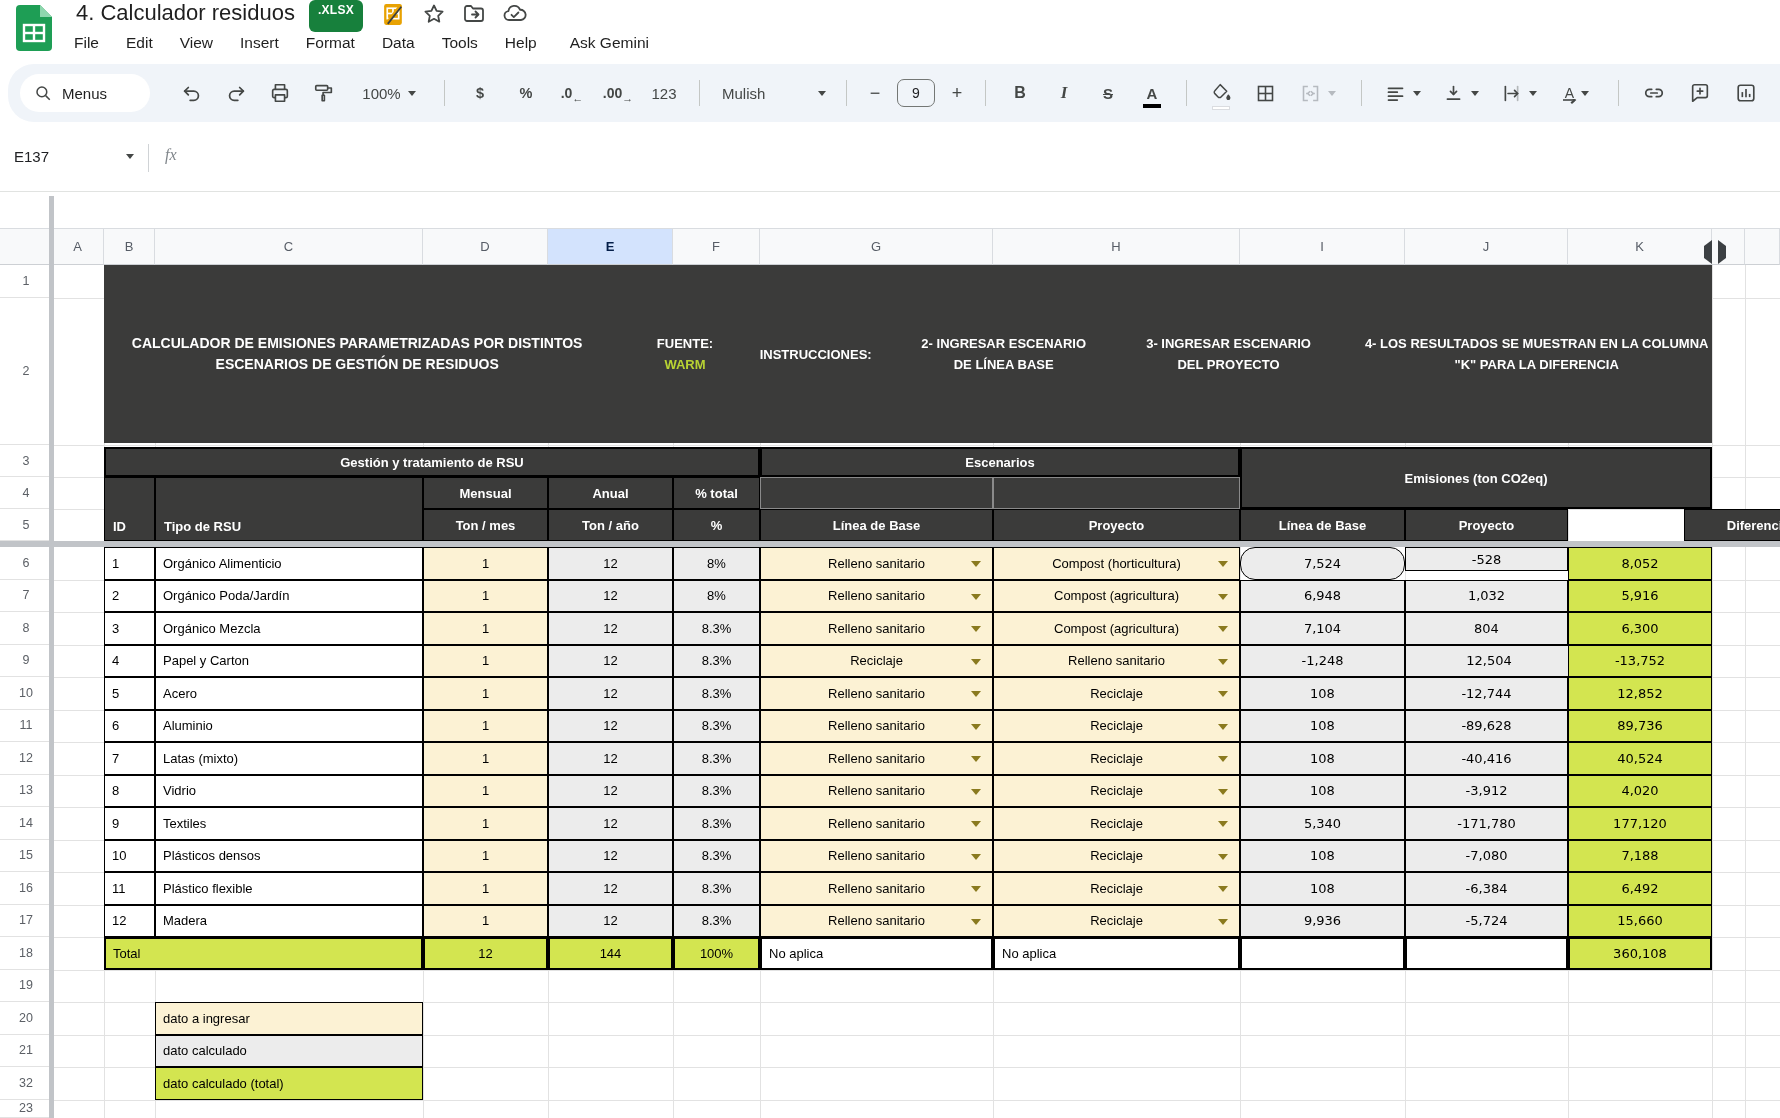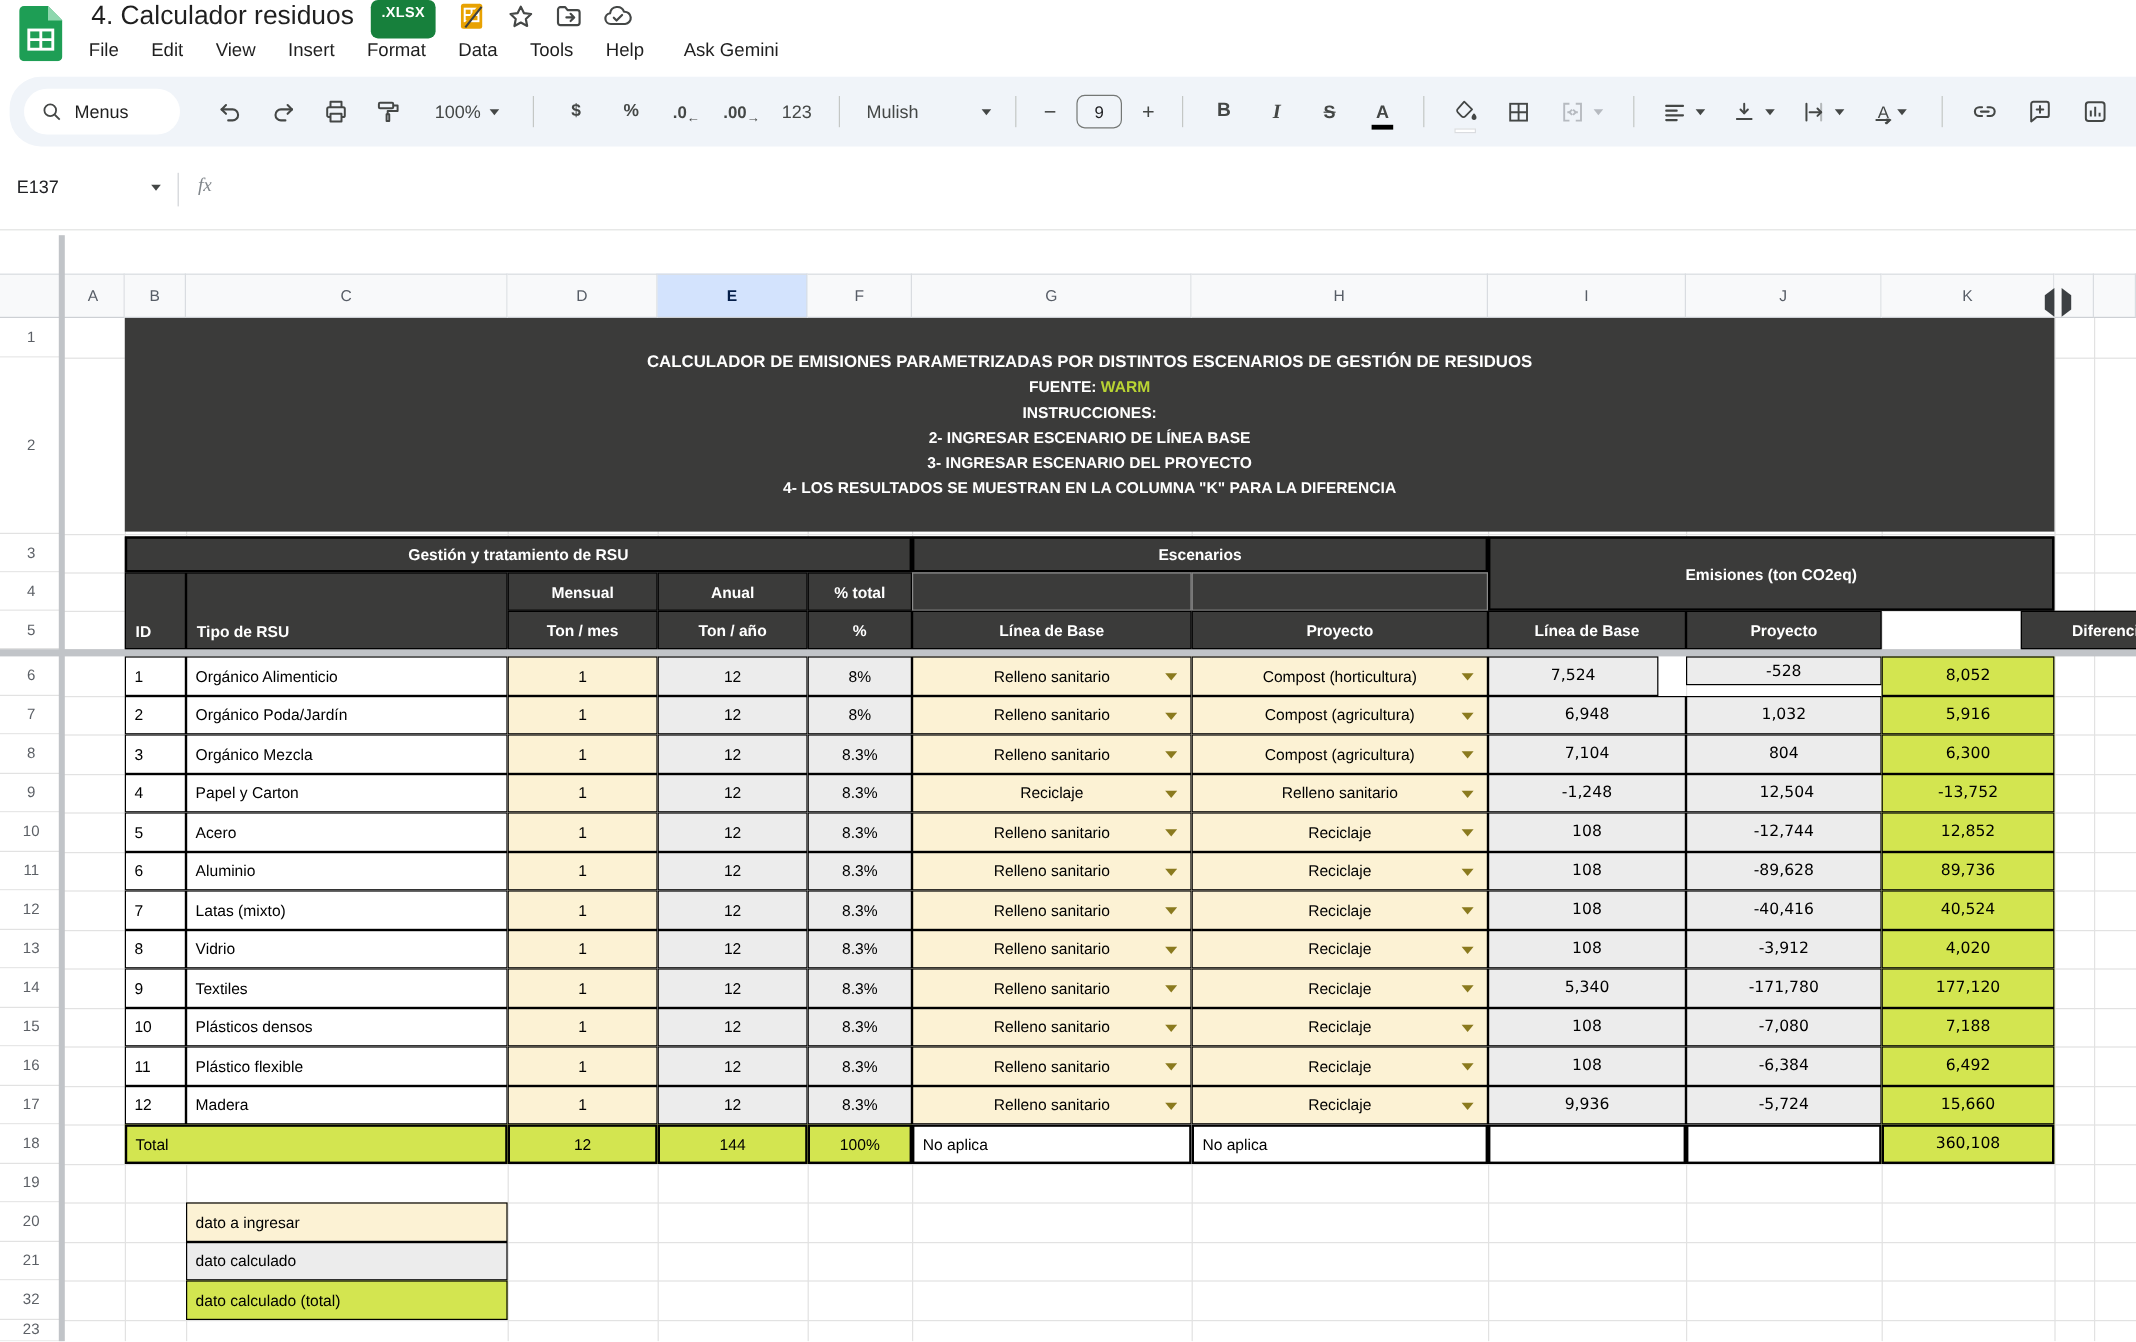--- a/index.html
+++ b/index.html
@@ -59,21 +59,21 @@
   .green-bg{background:var(--green-cell);}
   .num{font-family:"DejaVu Sans",sans-serif;font-size:13px;}
   .vline{position:absolute;width:1px;background:#e2e2e2;}
   .hline{position:absolute;height:1px;background:#e2e2e2;}
   .colhdr{background:#f8f9fa;color:#575d66;font-size:13px;border-right:1px solid #d9dce0;border-bottom:1px solid #cdd0d4;border-top:1px solid #d9dce0;}
   .colhdr.active{background:var(--selected-header);color:#041e49;font-weight:bold;}
   .rowhdr{background:#fff;color:#5c6066;font-size:12.5px;border-bottom:1px solid #e2e2e2;}
   .frozen{position:absolute;background:#c1c4c8;}
   .dd{position:absolute;right:11px;top:50%;margin-top:-2px;width:0;height:0;border-left:5px solid transparent;border-right:5px solid transparent;border-top:6px solid var(--dropdown-arrow);}
   .hid-arrow{position:absolute;width:0;height:0;}
-  .banner{display:flex;flex-direction:column;align-items:center;justify-content:center;line-height:21px;text-align:center;}
+  .banner{display:flex;flex-direction:row;align-items:center;justify-content:center;line-height:21px;text-align:center;gap:40px;}
   .banner .t1{font-size:14px;font-weight:bold;}
   .banner .t2{font-size:13px;font-weight:bold;}
   .warm{color:var(--warm-green);}
   .hdr-bottom-left{align-items:flex-end;justify-content:flex-start;padding:0 0 6px 8px;}
 </style>
 </head>
 <body>
 
 <div class="stage">
 
@@ -417,21 +417,21 @@
       <div class="cell dark b1" style="left: 1240px; top: 509px; width: 165px; height: 32px;">Línea de Base</div>
       <div class="cell dark b1" style="left: 1405px; top: 509px; width: 163px; height: 32px;">Proyecto</div>
       <div class="cell dark b1" style="left: 1660px; top: 509px; width: 152px; height: 32px; margin-left: 24px;">Diferencial</div>
       <div class="cell b1 leftal" style="left: 104px; top: 547px; width: 51px; height: 32.5px; background: rgb(255, 255, 255);">1</div>
       <div class="cell b1 leftal" style="left: 155px; top: 547px; width: 268px; height: 32.5px; background: rgb(255, 255, 255);">Orgánico Alimenticio</div>
       <div class="cell b1 input-bg" style="left: 423px; top: 547px; width: 125px; height: 32.5px;">1</div>
       <div class="cell b1 calc-bg" style="left: 548px; top: 547px; width: 125px; height: 32.5px;">12</div>
       <div class="cell b1 calc-bg" style="left: 673px; top: 547px; width: 87px; height: 32.5px;">8%</div>
       <div class="cell b1 input-bg" style="left: 760px; top: 547px; width: 233px; height: 32.5px;">Relleno sanitario<span class="dd"></span></div>
       <div class="cell b1 input-bg" style="left: 993px; top: 547px; width: 247px; height: 32.5px;">Compost (horticultura)<span class="dd"></span></div>
-      <div class="cell b1 calc-bg num" style="left: 1240px; top: 547px; width: 142px; height: 32.5px;">7,524</div>
+      <div class="cell b1 calc-bg num" style="left: 1240px; top: 547px; width: 165px; height: 32.5px; border-radius: 15px;">7,524</div>
       <div class="cell b1 calc-bg num" style="left: 1405px; top: 547px; width: 163px; height: 24px;">-528</div>
       <div class="cell b1 green-bg num" style="left: 1568px; top: 547px; width: 144px; height: 32.5px;">8,052</div>
       <div class="cell b1 leftal" style="left: 104px; top: 579.5px; width: 51px; height: 32.5px; background: rgb(255, 255, 255);">2</div>
       <div class="cell b1 leftal" style="left: 155px; top: 579.5px; width: 268px; height: 32.5px; background: rgb(255, 255, 255);">Orgánico Poda/Jardín</div>
       <div class="cell b1 input-bg" style="left: 423px; top: 579.5px; width: 125px; height: 32.5px;">1</div>
       <div class="cell b1 calc-bg" style="left: 548px; top: 579.5px; width: 125px; height: 32.5px;">12</div>
       <div class="cell b1 calc-bg" style="left: 673px; top: 579.5px; width: 87px; height: 32.5px;">8%</div>
       <div class="cell b1 input-bg" style="left: 760px; top: 579.5px; width: 233px; height: 32.5px;">Relleno sanitario<span class="dd"></span></div>
       <div class="cell b1 input-bg" style="left: 993px; top: 579.5px; width: 247px; height: 32.5px;">Compost (agricultura)<span class="dd"></span></div>
       <div class="cell b1 calc-bg num" style="left: 1240px; top: 579.5px; width: 165px; height: 32.5px;">6,948</div>

